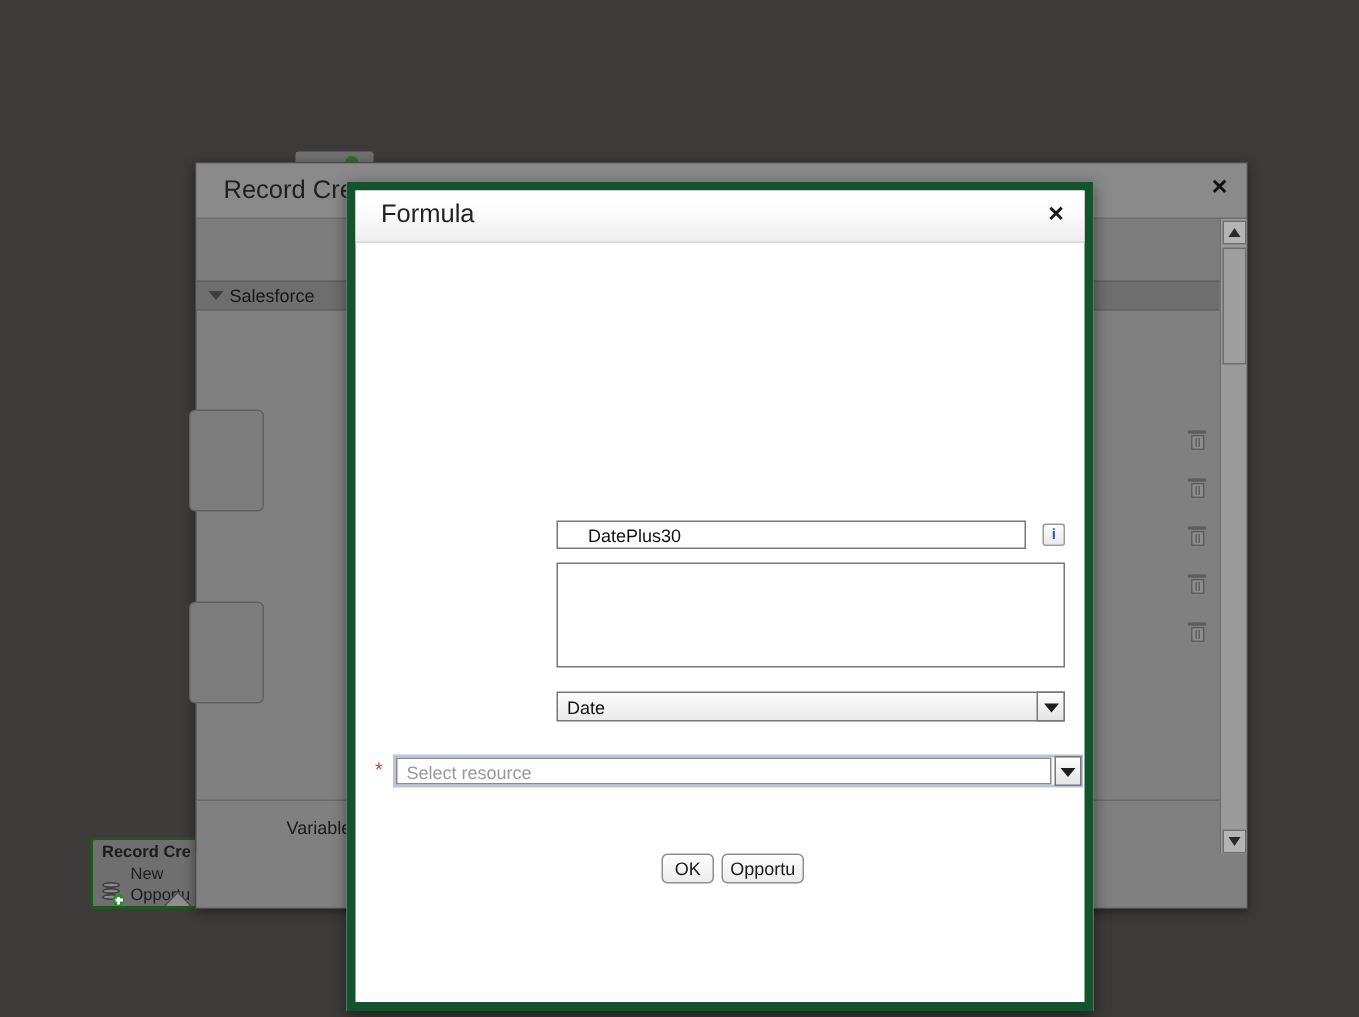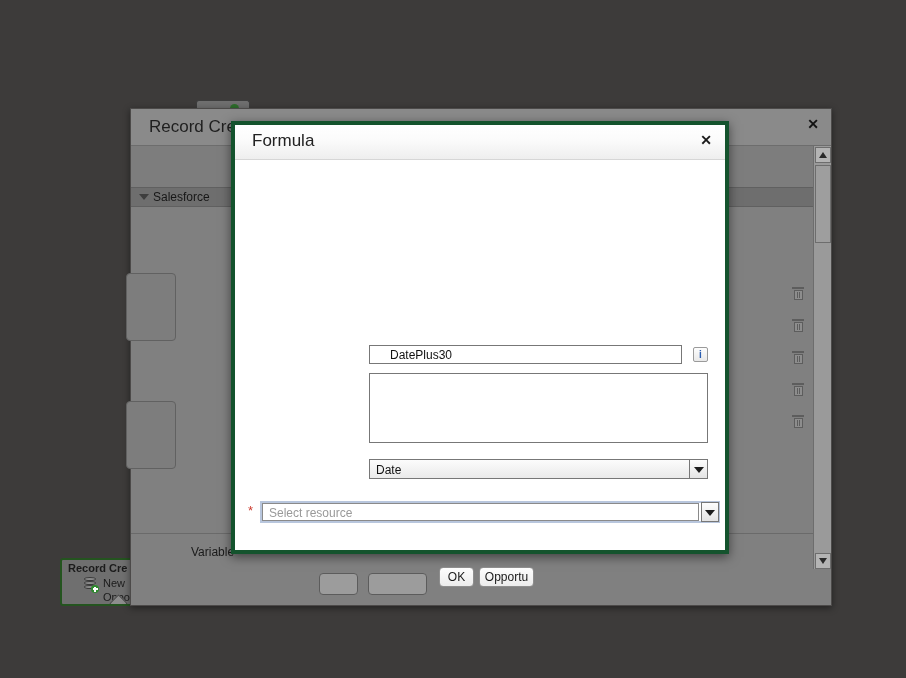--- a/index.html
+++ b/index.html
@@ -21,21 +21,21 @@
     position:absolute;left:60px;top:558px;width:115px;height:48px;
     background:#6f6f6f;border:2px solid #24541f;border-radius:3px;
     box-sizing:border-box;overflow:hidden;
   }
   #canvas-node .node-title{
     font-size:11px;color:#1b1b1b;padding:2px 0 0 6px;line-height:13px;
     white-space:nowrap;
     font-weight:bold;
   }
   #canvas-node .node-body{
-    display:flex;align-items:flex-start;padding:1px 0 0 6px;gap:4px;margin-left:16px;
+    display:flex;align-items:flex-end;padding:1px 0 0 6px;gap:4px;
   }
   #canvas-node .node-label{
     font-size:11px;color:#1b1b1b;line-height:14px;white-space:nowrap;
   }
   .db-icon{position:relative;width:15px;height:16px;flex:none;margin-top:1px;}
   .db-icon .d1,.db-icon .d2,.db-icon .d3{
     position:absolute;left:0;width:12px;height:4px;border:1px solid #3a3a3a;
     border-radius:50%/50%;background:#8a8a8a;box-sizing:border-box;
   }
   .db-icon .d1{top:0;}
@@ -155,22 +155,22 @@
   #bg-footer{
     position:absolute;left:0;bottom:0;width:700px;height:36px;background:#808080;
   }
   .bg-btn{
     position:absolute;top:4px;height:22px;border:1px solid #5c5c5c;
     border-radius:4px;background:#9c9c9c;box-sizing:border-box;
   }
 
   
   #modal{
-    position:absolute;left:231px;top:121px;width:498px;height:433px;
-    background:#ffffff;border:4px solid #14532d;box-sizing:border-box;
+    position:absolute;left:231px;top:121px;width:498px;height:553px;
+    background:#ffffff;border:6px solid #14532d;box-sizing:border-box;
     box-shadow:0 3px 10px rgba(0,0,0,.5);
   }
   #modal .m-header{
     position:relative;height:34px;
     background:linear-gradient(to bottom,#ffffff 0%,#fbfbfb 45%,#eeeeee 100%);
     border-bottom:1px solid #d6d6d6;
   }
   #modal .m-title{
     position:absolute;left:17px;top:6px;font-size:17px;color:#222;
   }

